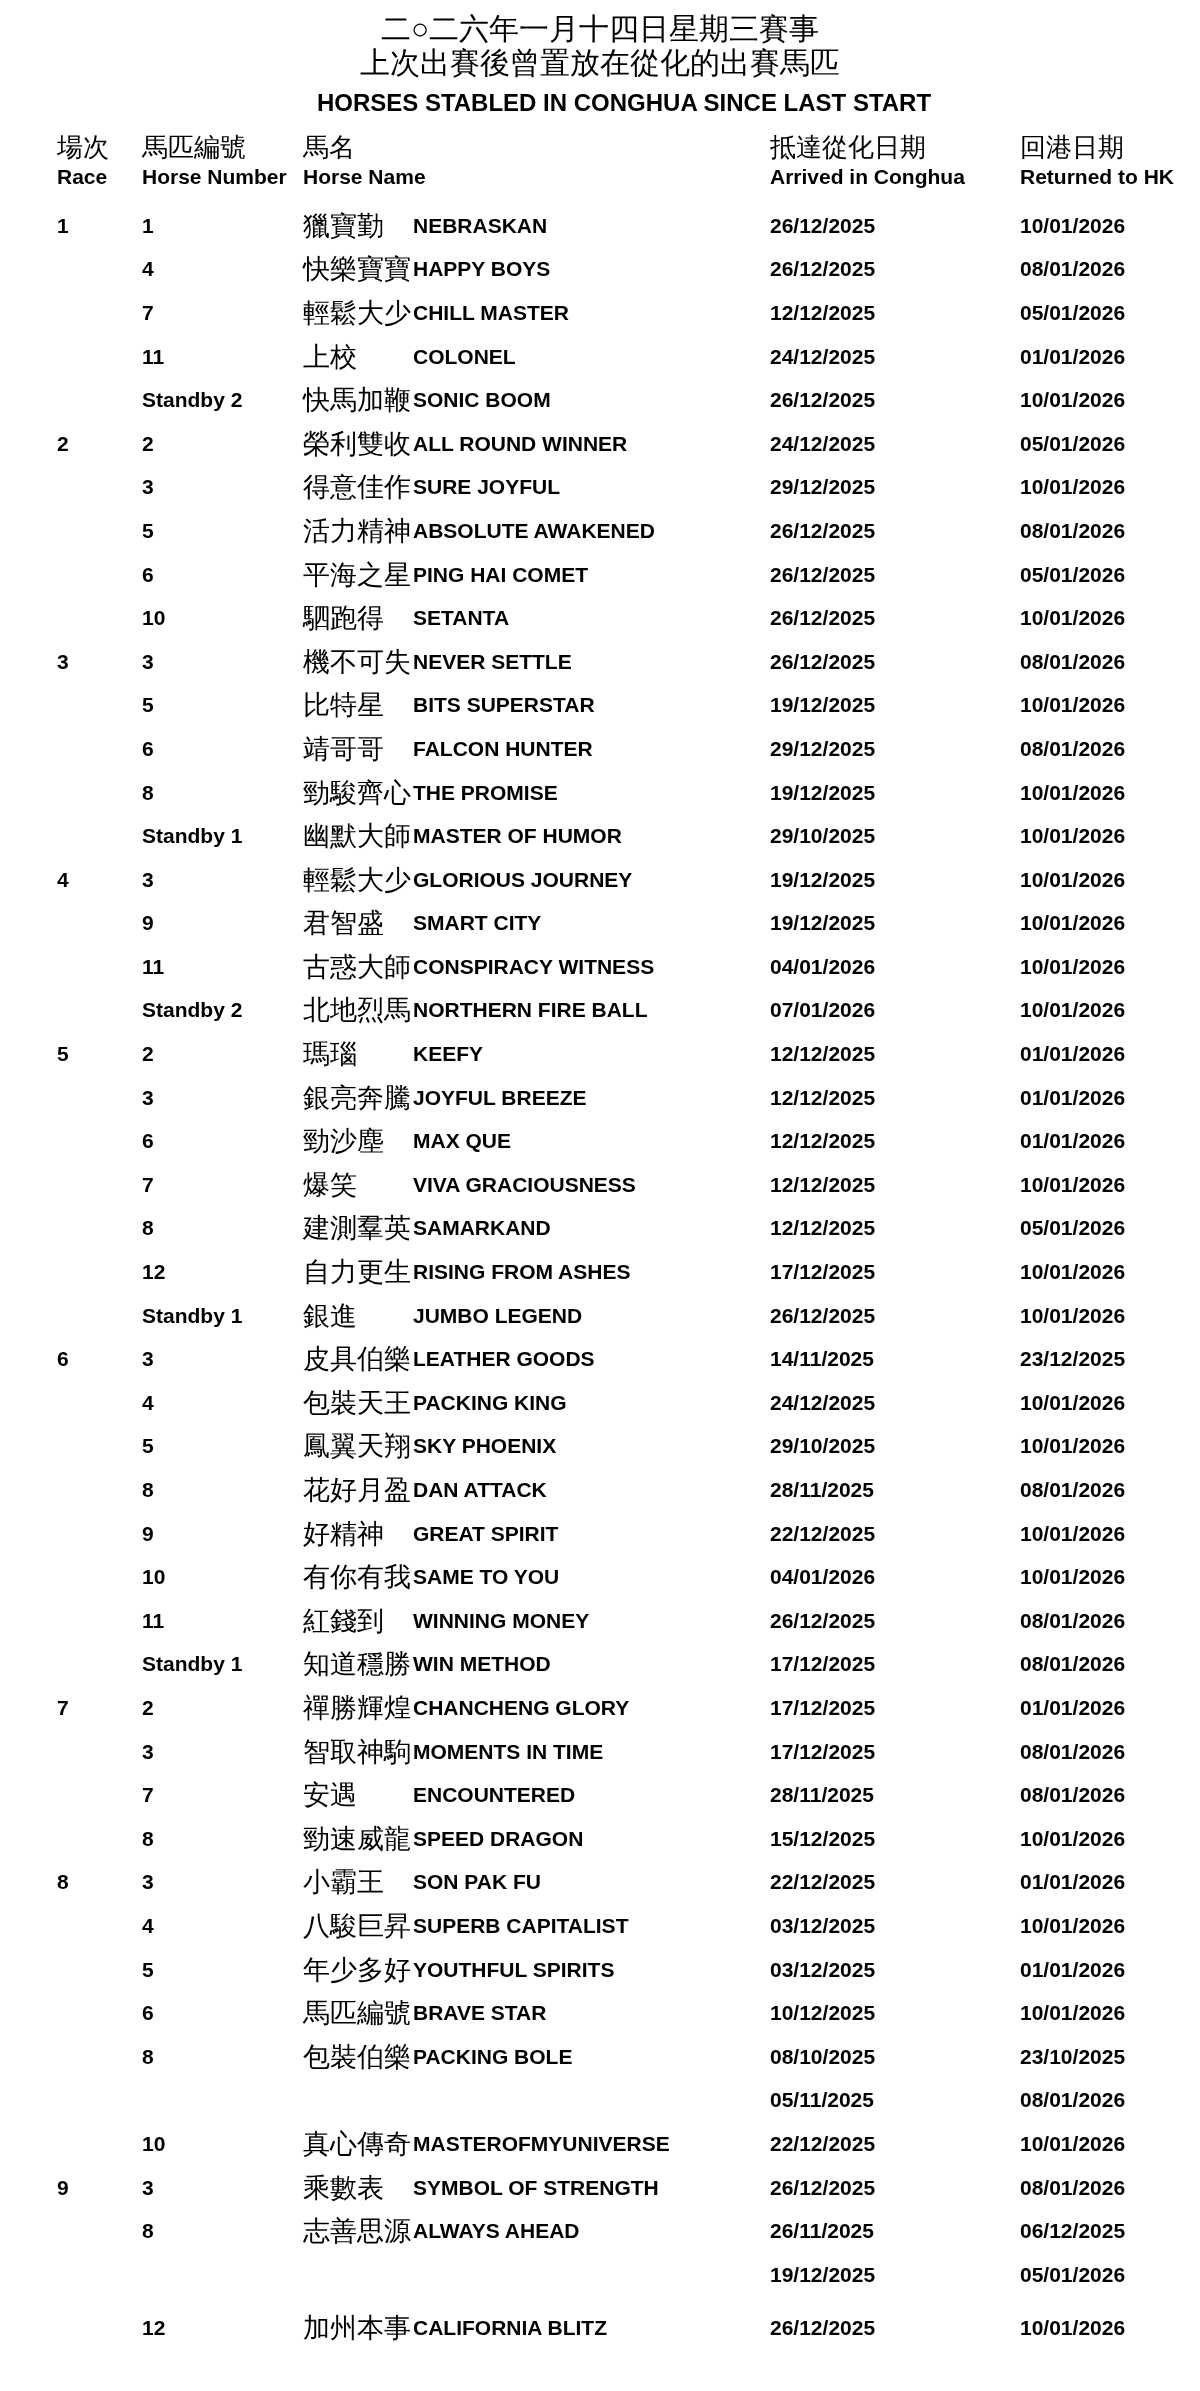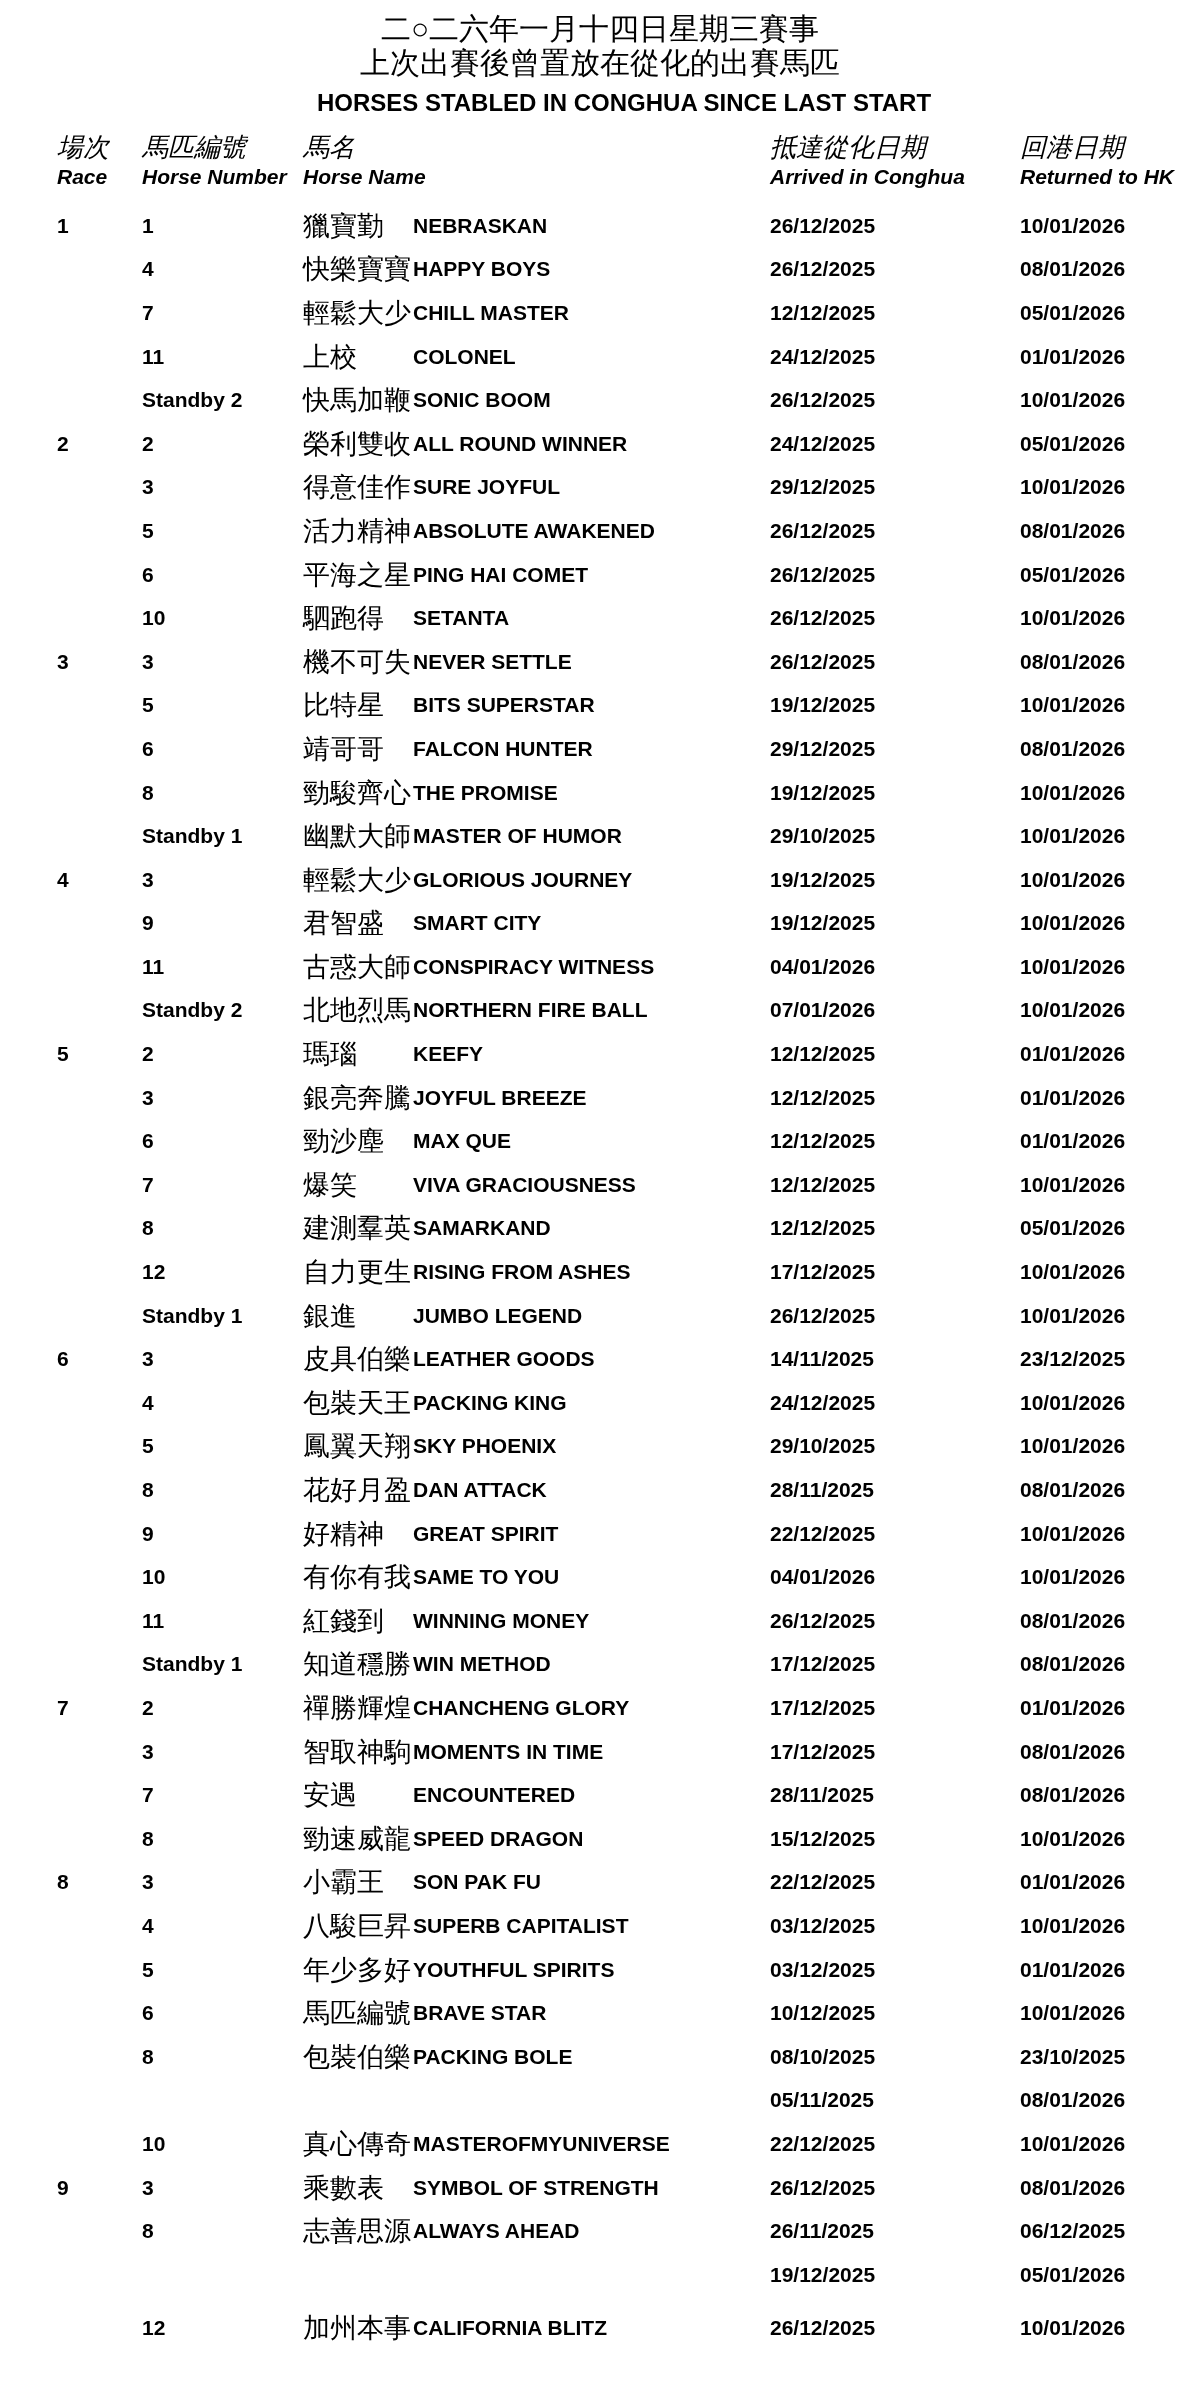--- a/index.html
+++ b/index.html
@@ -35,21 +35,21 @@
   }
   .t-en.first { margin-top: 8px; }
 
   .grid-h {
     display: grid;
     grid-template-columns: 85px 161px 467px 250px 180px;
     padding-left: 57px;
     align-items: end;
   }
   .grid-h.zh-line { margin-top: 14px; }
-  .grid-h span { white-space: nowrap; font-style: italic; }
+  .grid-h span { white-space: nowrap; }
   .hdr-zh { font-size: 26px; line-height: 30px; }
   .hdr-en { font-size: 21px; font-weight: bold; line-height: 30px; }
 
   .rows { margin-top: 12px; }
   .row {
     display: grid;
     grid-template-columns: 85px 161px 110px 357px 250px 180px;
     padding-left: 57px;
     height: 43.6px;
     align-items: center;

